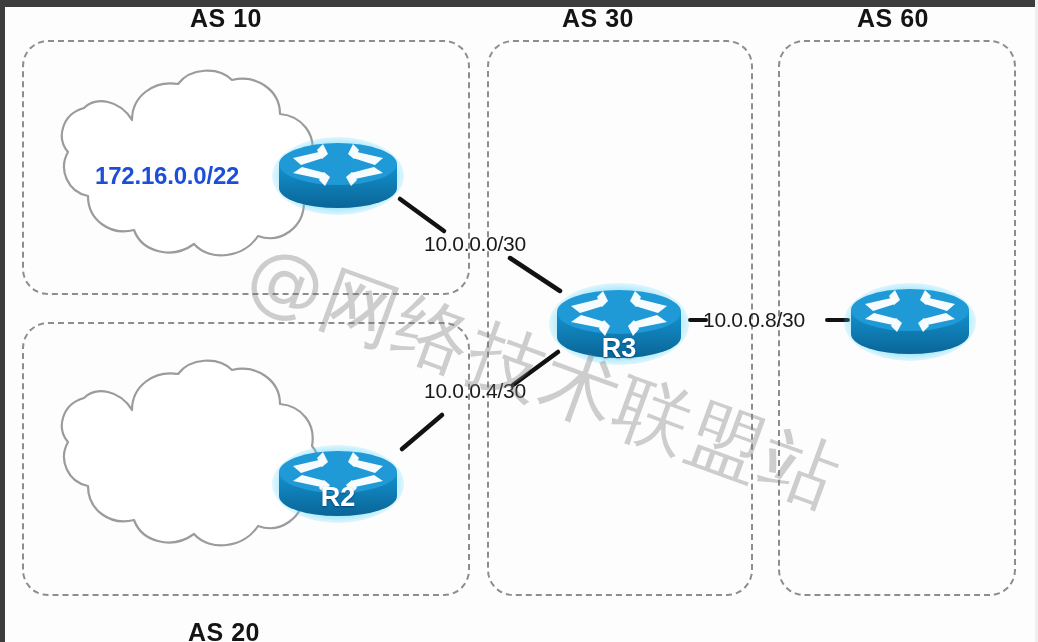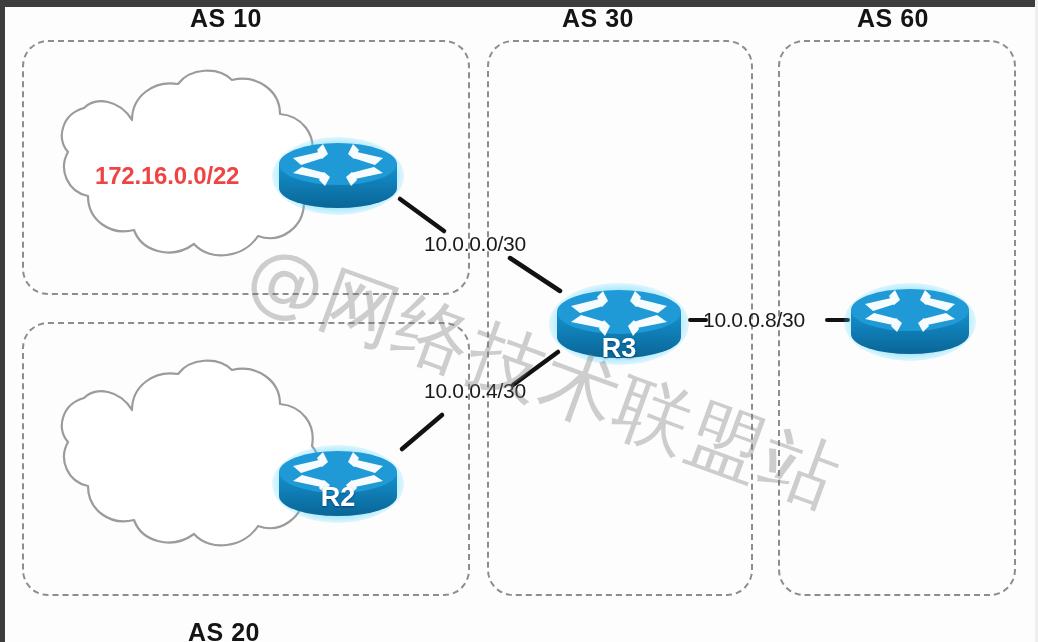--- a/index.html
+++ b/index.html
@@ -63,21 +63,21 @@
   
   .cloud {
     position: absolute;
   }
   .cloud svg { display: block; }
 
   .cloud-label {
     position: absolute;
     font-size: 24px;
     font-weight: bold;
-    color: #ef4444;
+    color: #1d4ed8;
     white-space: nowrap;
     letter-spacing: -0.2px;
   }
 
   
   .router {
     position: absolute;
   }
   .router svg { display: block; }
   .router-label {

